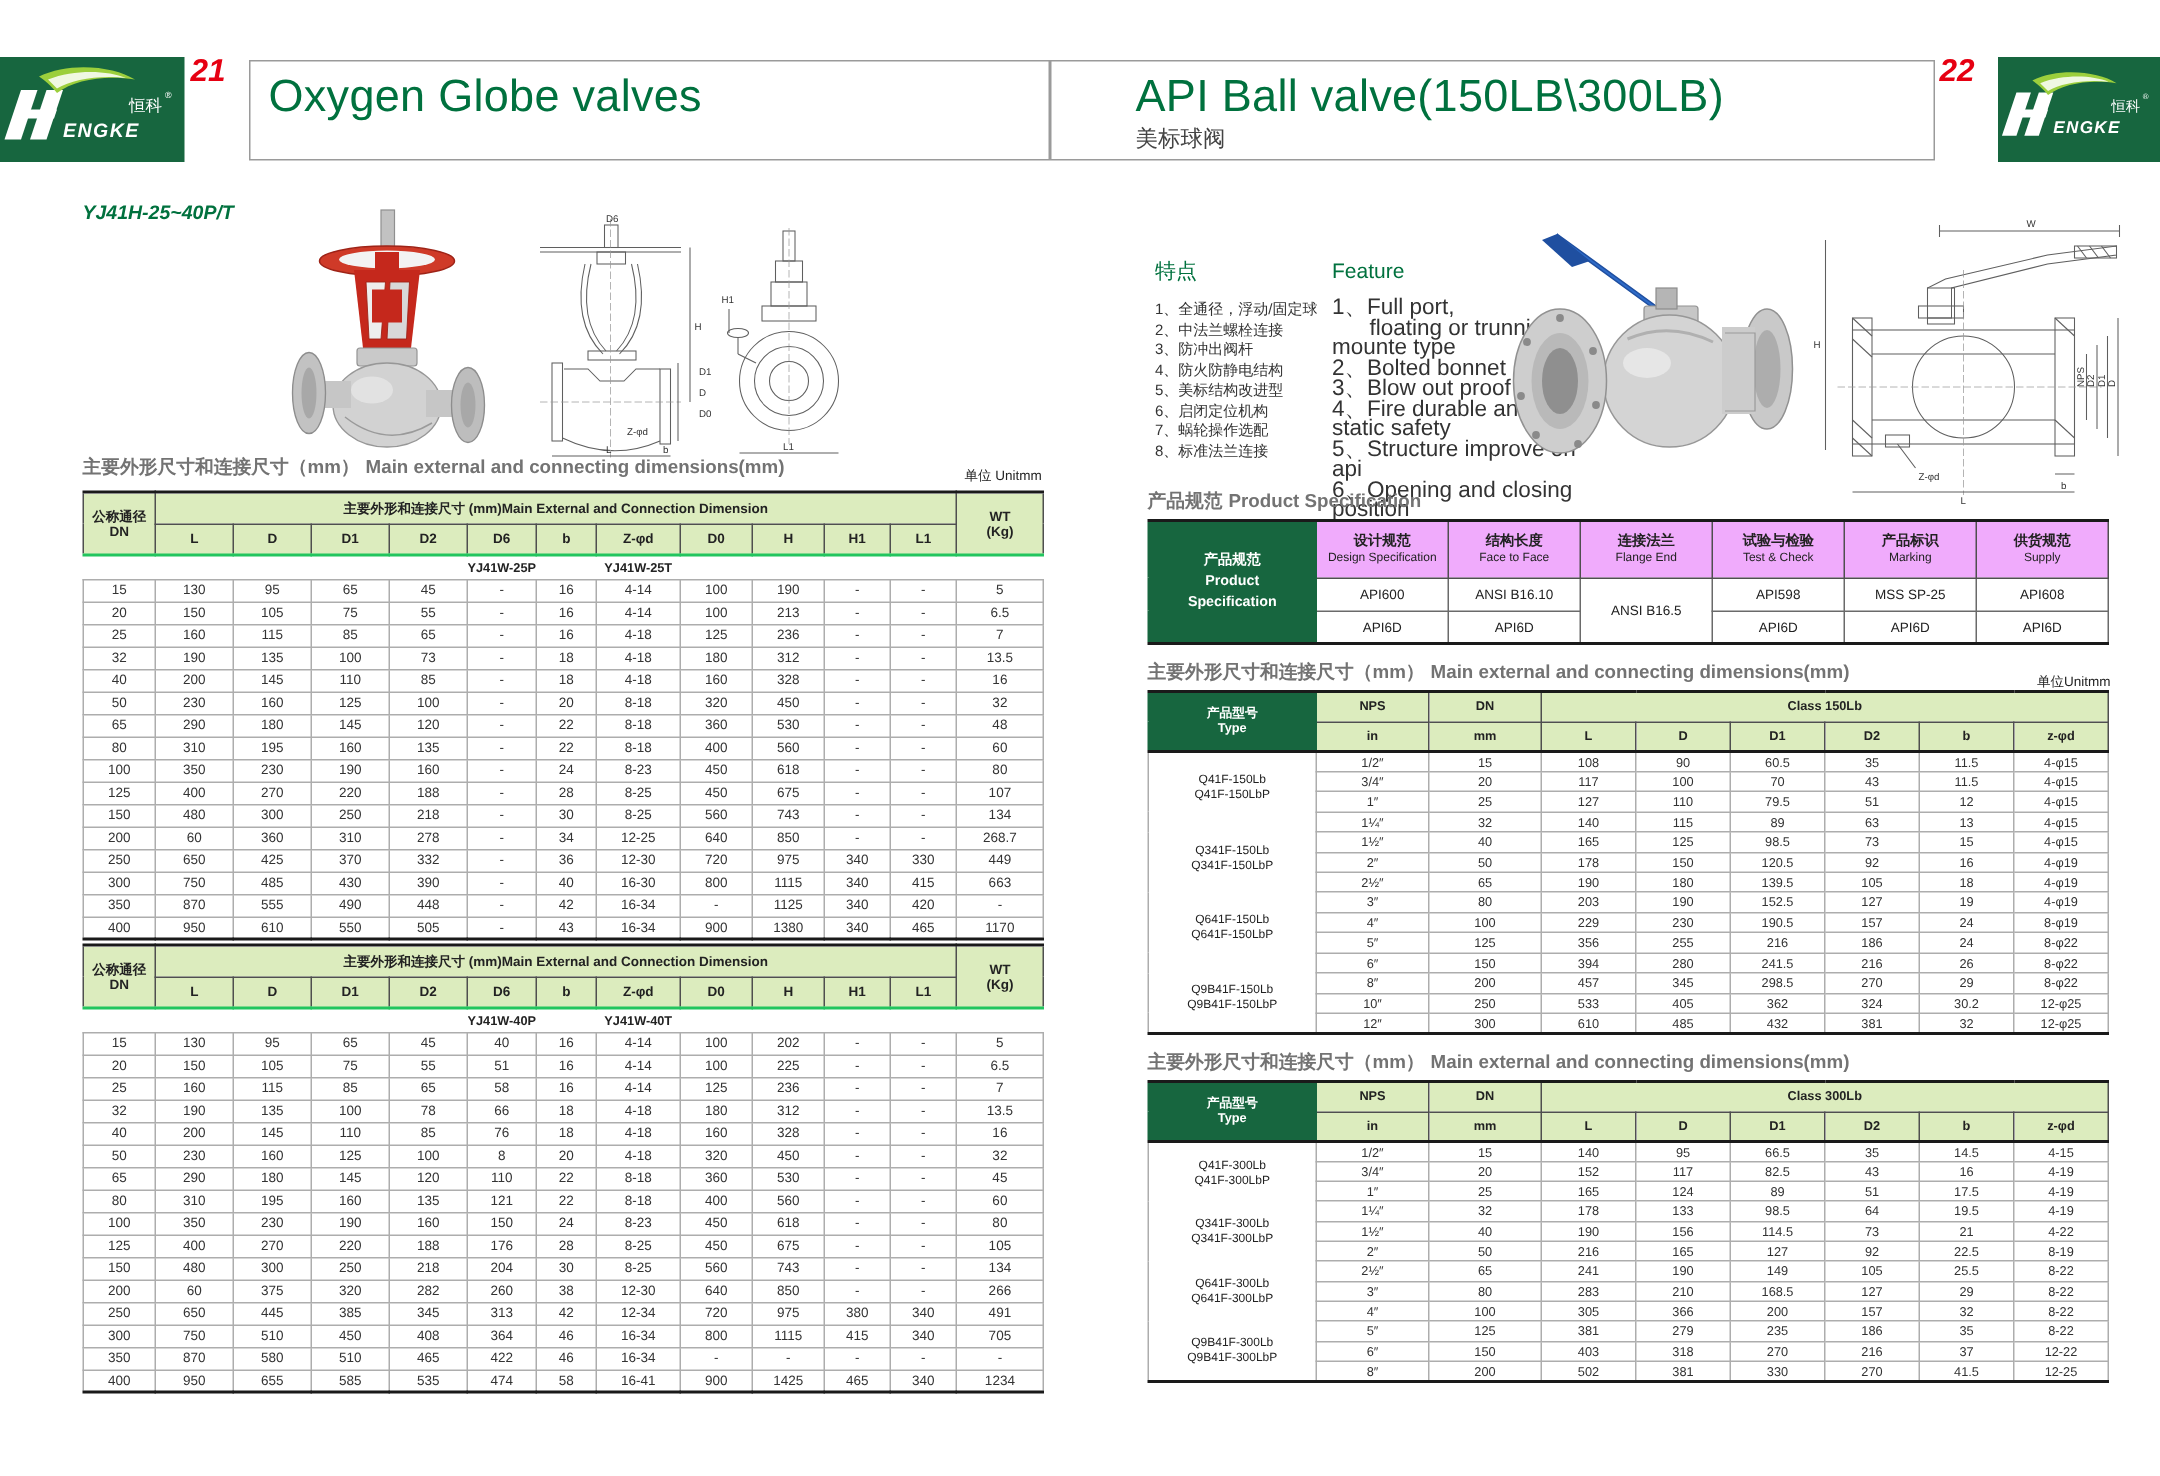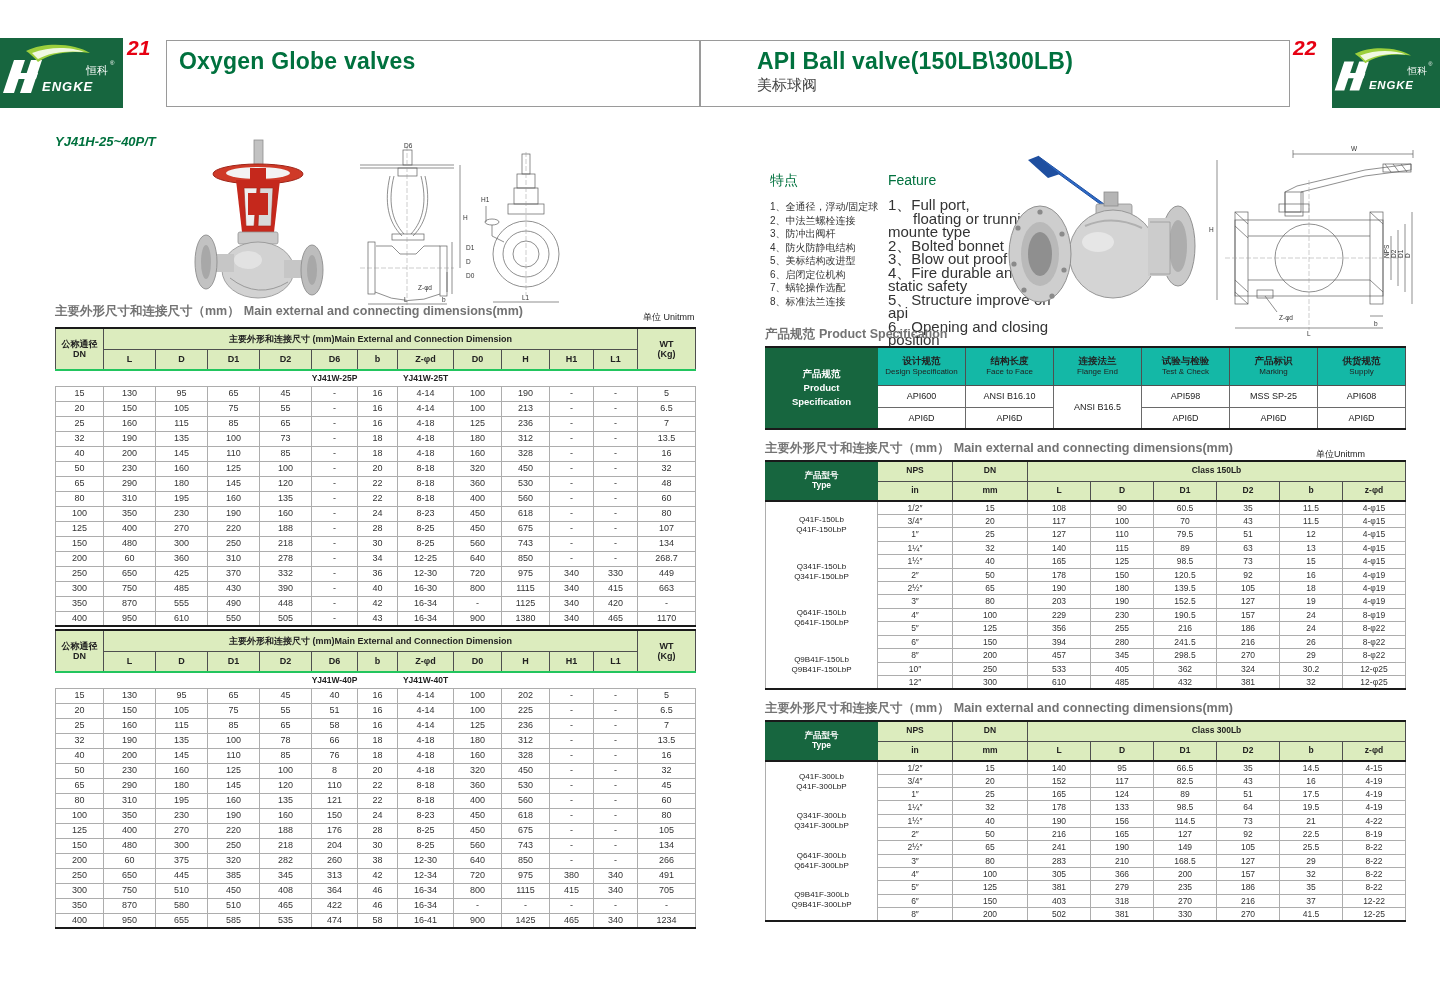--- a/index.html
+++ b/index.html
@@ -10,21 +10,21 @@
   
   .logo-block{position:absolute;top:38px;height:70px;background:#17663f}
   .logo-left{left:0;width:123px}
   .logo-right{right:0;width:108px}
   .page-num{position:absolute;top:36px;font-size:21px;font-weight:bold;color:#e60012;font-style:italic}
   .pn21{left:127px}
   .pn22{left:1293px}
   .title-box{position:absolute;top:40px;height:67px;border:1px solid #9a9a9a;background:#fff}
   .box-left{left:166px;width:534px;padding:7px 0 0 12px}
   .box-right{left:700px;width:590px;padding:7px 0 0 56px}
-  .title-en{font-size:23px;font-weight:bold;color:#00713e;letter-spacing:.2px}
+  .title-en{font-size:30px;font-weight:normal;color:#00713e;letter-spacing:.2px}
   .title-zh{font-size:15px;color:#444;margin-top:1px}
 
   
   .sec-title{position:absolute;font-weight:bold;font-size:12.5px;color:#737373;white-space:nowrap}
   .sec-title .en{margin-left:4px}
   .unit-label{position:absolute;font-size:9px;color:#222;white-space:nowrap}
   .model{position:absolute;left:55px;top:134px;font-size:13px;font-weight:bold;color:#00713e;font-style:italic}
 
   
   table{border-collapse:collapse;table-layout:fixed;background:#fff}
@@ -41,21 +41,21 @@
   .dimsR tbody td{border:1px solid #adadad;font-size:8.5px;height:13px;color:#333;line-height:1}
   .th-dark{background:#17663f !important;color:#fff;border:1px solid #17663f !important}
   .type-cell{background:#fff;padding:0}
   .type-stack{display:flex;flex-direction:column;justify-content:space-around;align-items:center}
   .type-group{font-size:8px;color:#222;line-height:1.25}
 
   
   .spec{position:absolute;left:765px;top:346px;width:640px;border-top:2px solid #1a1a1a;border-bottom:2px solid #1a1a1a}
   .spec td{border:1px solid #4f4f4f;font-size:9px}
   .spec .spec-dark{background:#17663f;color:#fff;font-size:9.5px;font-weight:bold;white-space:pre-line;line-height:1.5;border:1px solid #17663f}
-  .spec .spec-head td.hl{background:#14b8a6;height:38px;line-height:1.3}
+  .spec .spec-head td.hl{background:#f0abfc;height:38px;line-height:1.3}
   .spec .hl .zh{display:block;font-weight:bold;font-size:9.5px}
   .spec .hl .en{display:block;font-size:8px;font-weight:normal}
   .spec tbody td.v{height:22px;border-color:#6a6a6a}
 
   
   .feat-col{position:absolute}
   .feat-title{font-size:14px;font-weight:normal;color:#00713e;margin-bottom:10px}
   .feat-item{font-size:10px;color:#333;line-height:13.5px;white-space:pre-wrap}
   .feat-en .feat-item{font-size:15px;line-height:13.5px}
 
@@ -917,21 +917,21 @@
       <td class="v">API6D</td>
       <td class="v">API6D</td>
       <td class="v">API6D</td>
     </tr>
   </tbody>
 </table>
 
 <div class="sec-title" style="left:765px;top:440px">
   <span class="zh">主要外形尺寸和连接尺寸（mm）</span><span class="en">Main external and connecting dimensions(mm)</span>
 </div>
-<div class="unit-label" style="left:1316px;top:448px">单位Unitmm</div>
+<div class="unit-label" style="left:1358px;top:448px">单位Unitmm</div>
 
 <table class="dimsR" style="left:765px;top:460px">
   <colgroup>
     <col style="width:112px">
       <col style="width:75px">
       <col style="width:75px">
       <col style="width:63px">
       <col style="width:63px">
       <col style="width:63px">
       <col style="width:63px">

